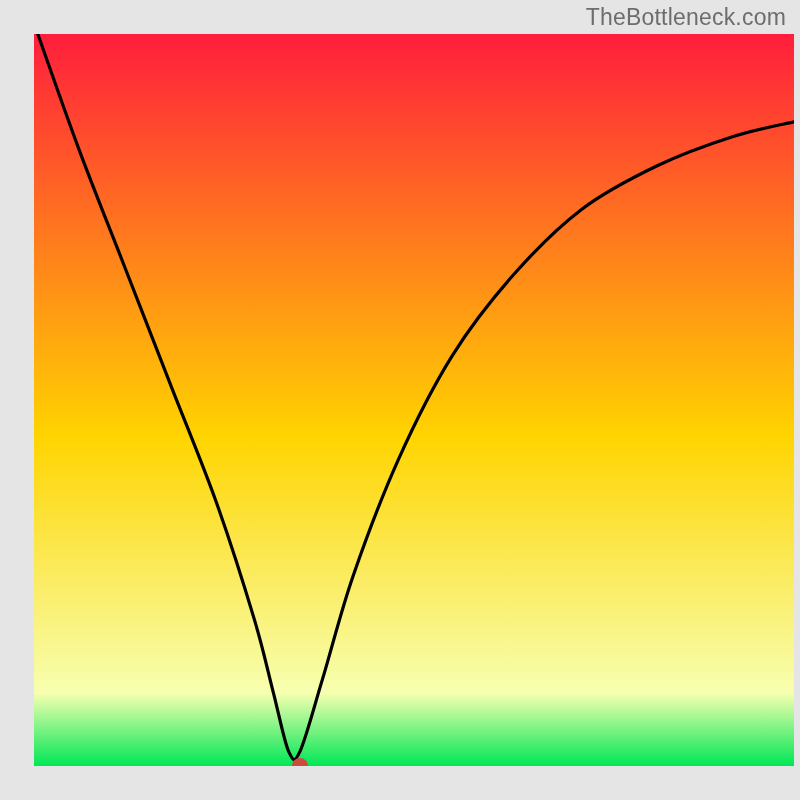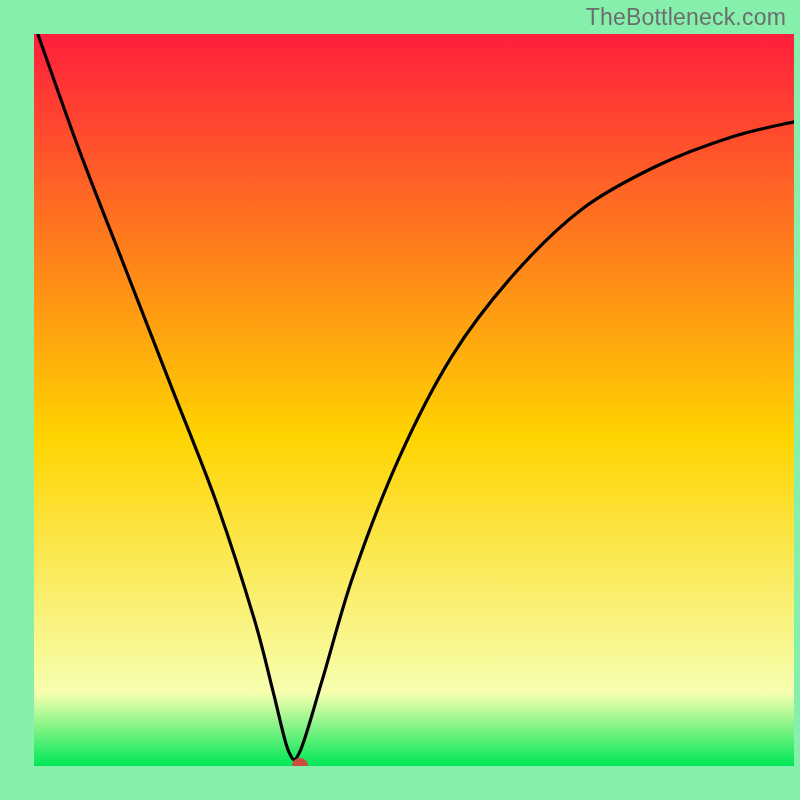--- a/index.html
+++ b/index.html
@@ -8,21 +8,21 @@
     width: 800px;
     height: 800px;
     overflow: hidden;
     background: #000;
     font-family: Arial, Helvetica, sans-serif;
   }
   .frame {
     position: relative;
     width: 800px;
     height: 800px;
-    background: #86efac;
+    background: #e5e5e5;
   }
   .watermark {
     position: absolute;
     top: 4px;
     right: 14px;
     font-size: 23px;
     font-weight: 500;
     color: #6d6d6d;
     letter-spacing: 0.2px;
     z-index: 10;

